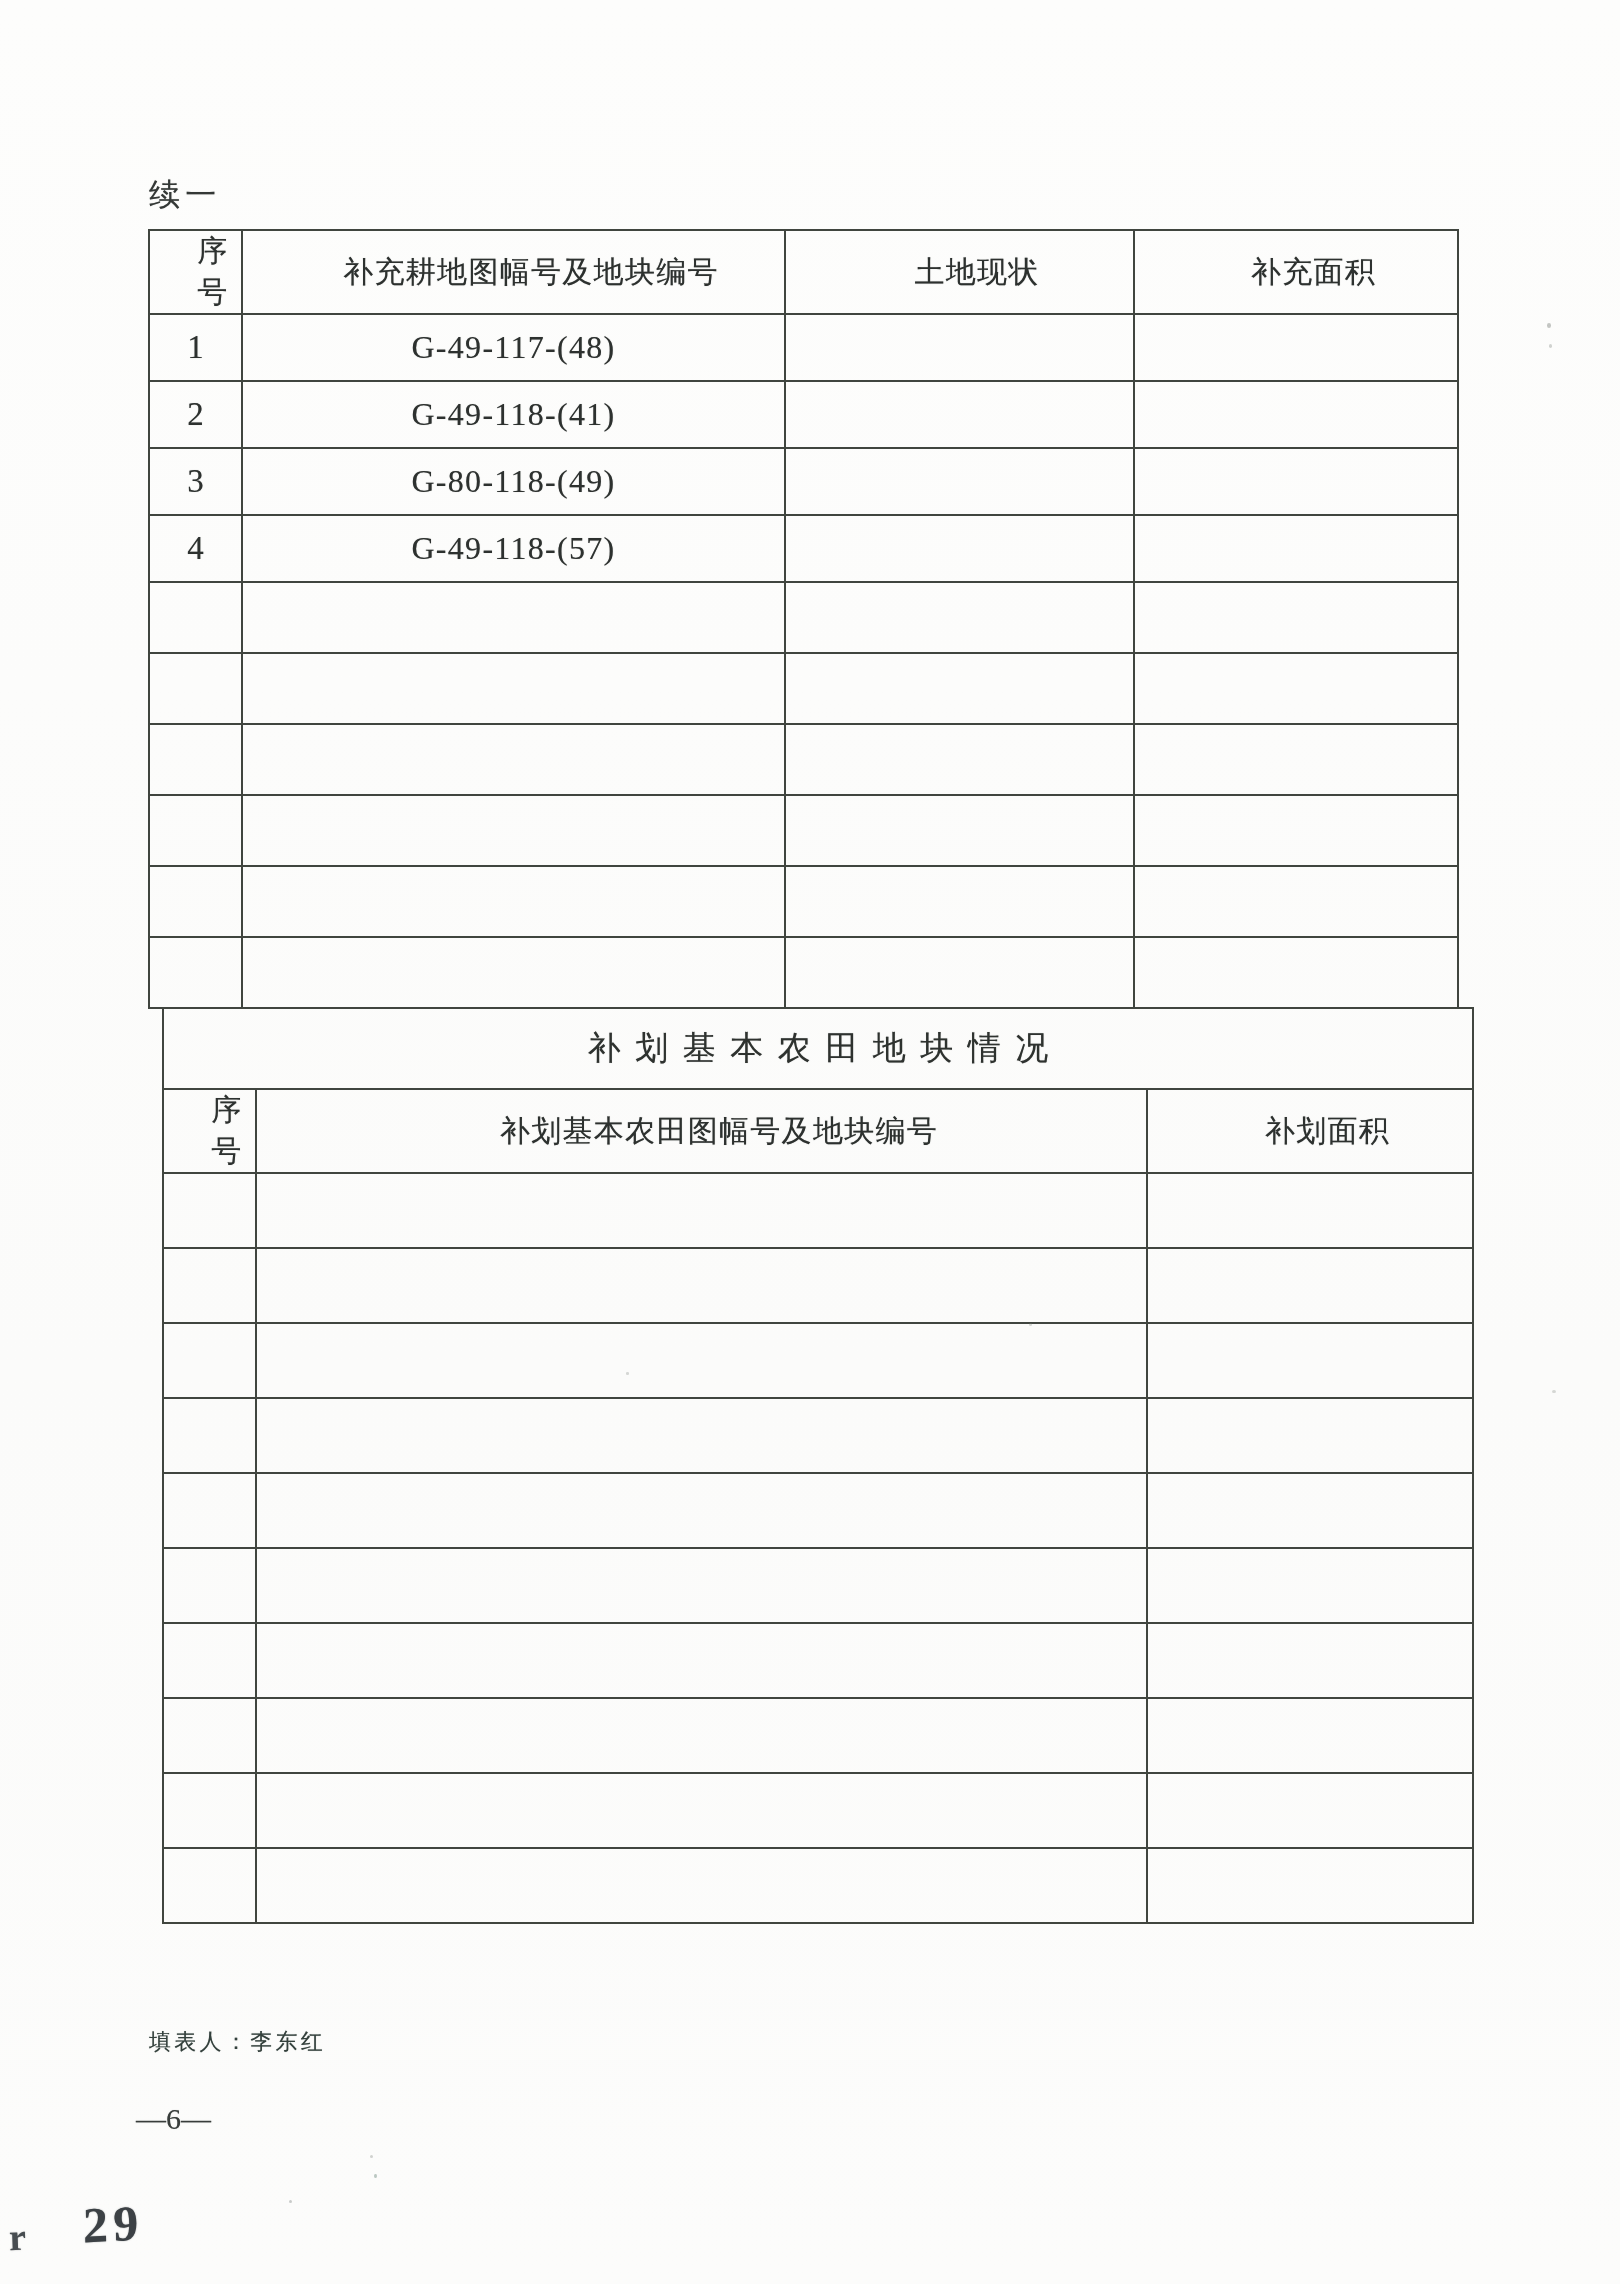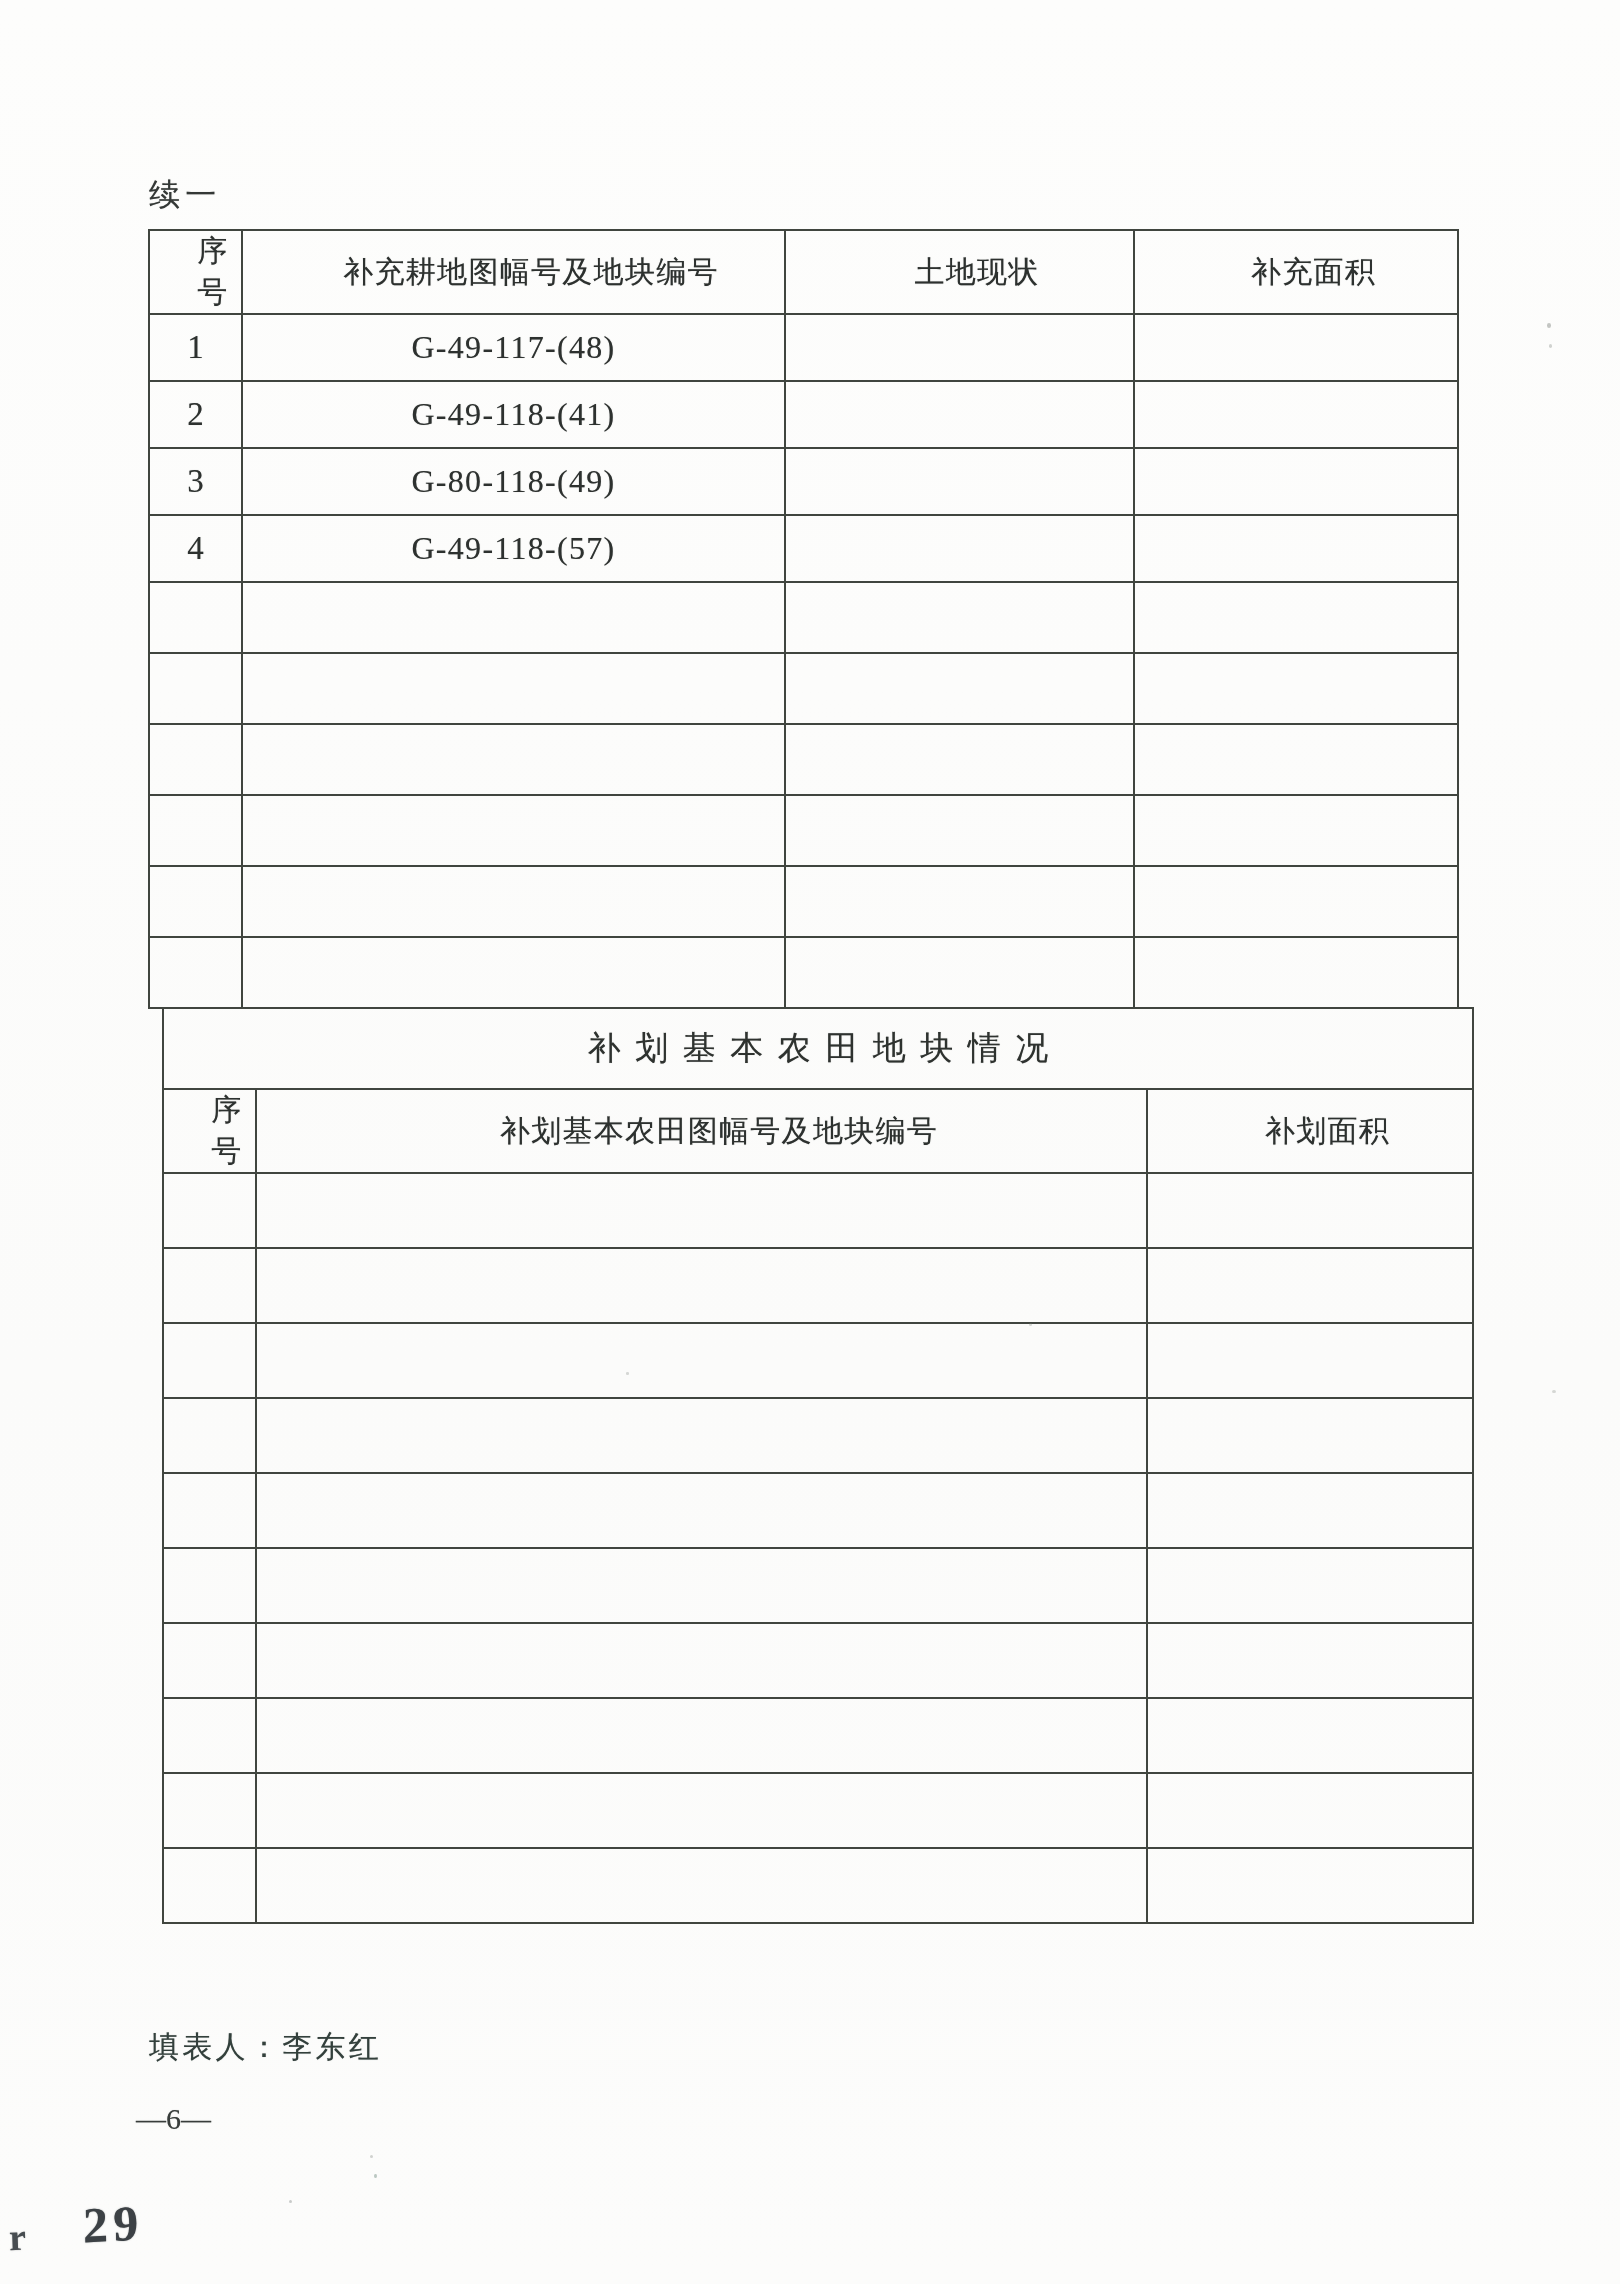--- a/index.html
+++ b/index.html
@@ -52,21 +52,21 @@
     font-size:30px;letter-spacing:1.3px;padding-left:35px;
   }
   .seq-cell{font-size:33px;}
   .code-cell{
     font-size:32px;letter-spacing:1.3px;
     font-family:"Liberation Serif","DejaVu Serif",serif;
     border-radius:31px;
   }
   .filler{
     position:absolute;left:149px;top:2027px;
-    font-size:30px;letter-spacing:3.3px;color:#33403c;
+    font-size:22px;letter-spacing:3.3px;color:#33403c;
     text-shadow:0 0 0.7px rgba(51,64,60,.55);
   }
   .pagenum{
     position:absolute;left:136px;top:2102px;
     font-size:30px;letter-spacing:0px;color:#383d3b;
     text-shadow:0 0 0.7px rgba(56,61,59,.5);
   }
   .hw-29{
     position:absolute;left:83px;top:2195px;
     font-size:50px;font-weight:700;color:#3c4145;

